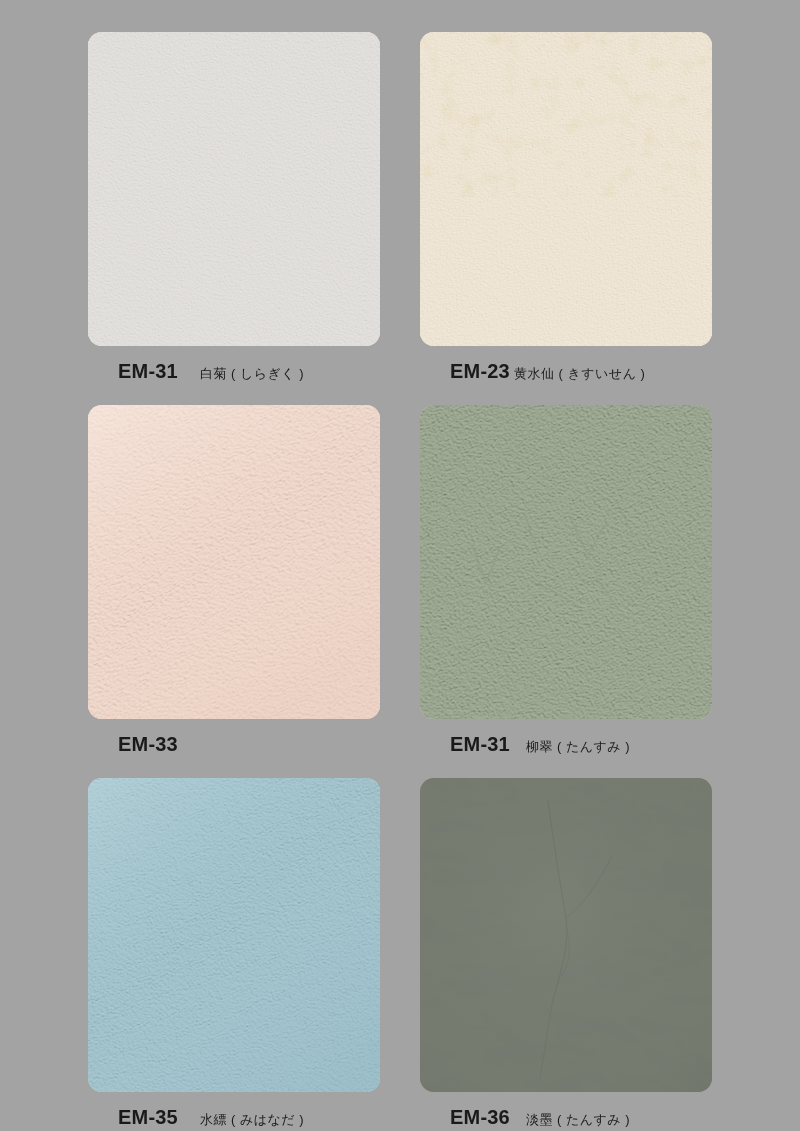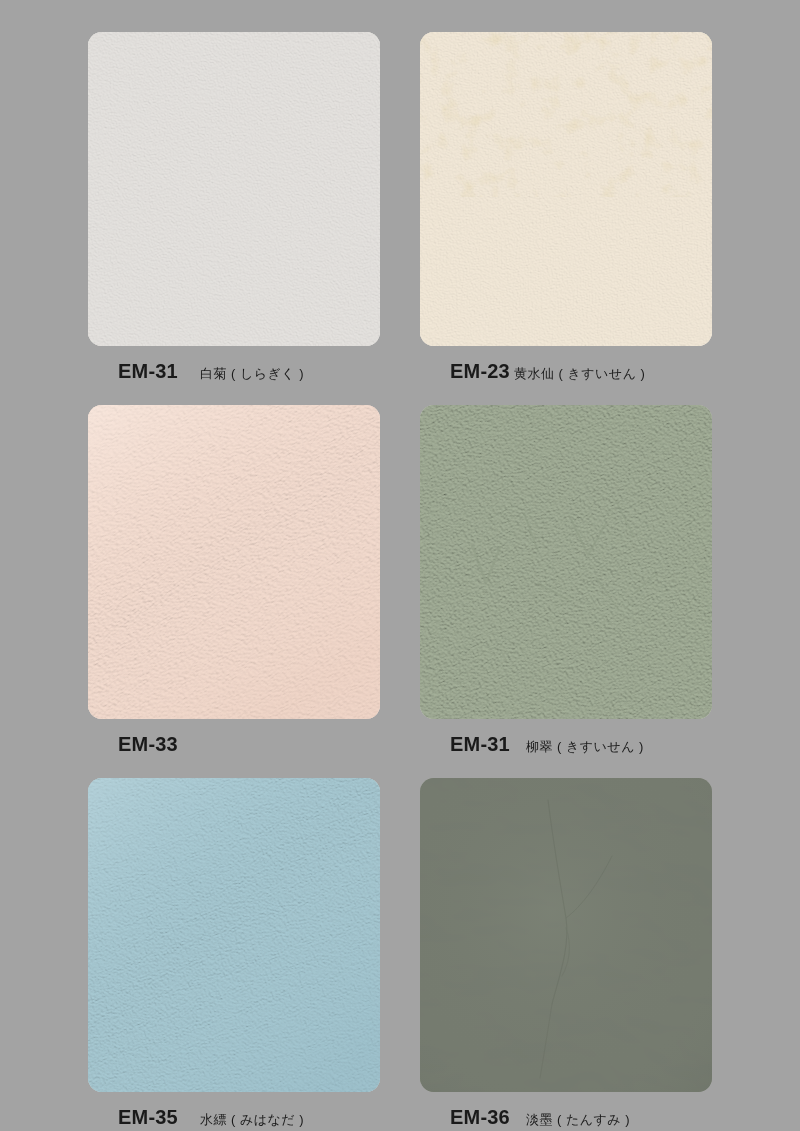--- a/index.html
+++ b/index.html
@@ -194,21 +194,21 @@
             <path d="M150 112 L168 150 L186 118" stroke-width="2"></path>
             <path d="M196 96 L214 132" stroke-width="1.6"></path>
             <path d="M118 178 L150 196" stroke-width="1.7"></path>
             <path d="M176 172 L198 204" stroke-width="1.5"></path>
             <path d="M214 188 L238 168" stroke-width="1.5"></path>
           </g>
         </svg>
       </div>
       <div class="caption">
         <span class="code">EM-31</span>
-        <span class="jname">柳翠 ( きすいせん )</span>
+        <span class="jname">柳翠 ( たんすみ )</span>
       </div>
     </div>
 
     <div class="cell">
       <div class="swatch">
         <div class="tint" style="background:#a9cbd5;"></div>
         <svg class="tex" viewBox="0 0 292 314" preserveAspectRatio="none">
           <defs>
             <filter id="f35" x="0" y="0" width="100%" height="100%">
               <feTurbulence type="fractalNoise" baseFrequency="0.55 0.95" numOctaves="5" seed="88" result="n"></feTurbulence>

